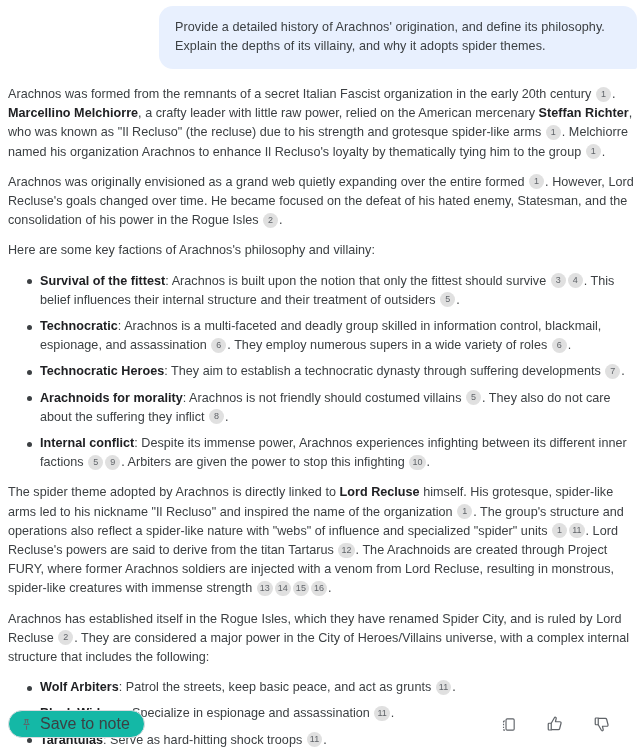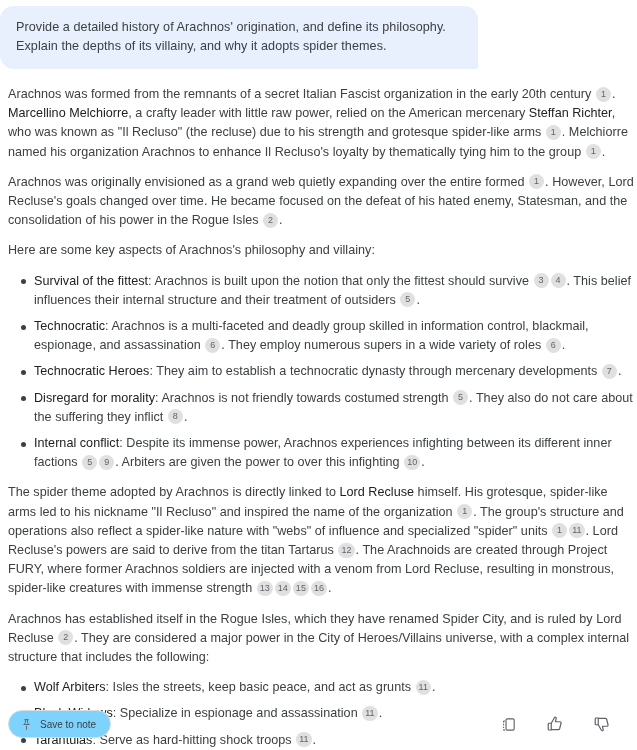--- a/index.html
+++ b/index.html
@@ -12,22 +12,23 @@
     height: 750px;
     font-family: "Liberation Sans", sans-serif;
     color: #3c4043;
     overflow: hidden;
     position: relative;
   }
 
   
   .prompt-row {
     display: flex;
-    justify-content: flex-start;
+    justify-content: flex-end;
     padding: 6px 0 0 0;
+    margin-left: 17px;
   }
   .prompt-bubble {
     background: #e8f0fe;
     color: #3c4043;
     border-radius: 14px 14px 2px 14px;
     padding: 12px 16px 13px 16px;
     width: 478px;
     box-sizing: border-box;
     font-size: 12.6px;
     line-height: 19px;
@@ -42,21 +43,21 @@
     margin: 0 0 11px 0;
     font-size: 12.6px;
     line-height: 19.2px;
     letter-spacing: 0.03px;
     color: #3c4043;
     padding: 0 2px 0 8px;
   }
   ul.bullets {
     list-style: none;
     margin: 0 0 11px 0;
-    padding: 0 2px 0 18px;
+    padding: 0 2px 0 24px;
   }
   ul.bullets li {
     position: relative;
     padding-left: 16px;
     margin-bottom: 7px;
     font-size: 12.6px;
     line-height: 19.2px;
     letter-spacing: 0.03px;
     color: #3c4043;
   }
@@ -64,21 +65,21 @@
   ul.bullets li::before {
     content: "";
     position: absolute;
     left: 3px;
     top: 7.5px;
     width: 5px;
     height: 5px;
     border-radius: 50%;
     background: #3c4043;
   }
-  b, .bold { font-weight: normal; color: #202124; text-align: right; }
+  b, .bold { font-weight: bold; color: #202124; text-align: right; }
 
   
   .cite {
     display: inline-block;
     min-width: 15px;
     height: 15px;
     line-height: 15px;
     padding: 0 3px;
     border-radius: 8px;
     background: #e0e0e0;
@@ -104,23 +105,23 @@
     box-sizing: border-box;
   }
   .save-btn {
     display: inline-flex;
     align-items: center;
     gap: 7px;
     border: 1px solid #dadce0;
     border-radius: 16px;
     height: 28px;
     padding: 0 14px 0 11px;
-    font-size: 10px;
-    color: #3c4043;
-    background: #7dd3fc;
+    font-size: 16px;
+    color: #3c4043;
+    background: #14b8a6;
     box-sizing: border-box;
     cursor: pointer;
   }
   .footer-actions {
     display: flex;
     align-items: center;
     gap: 27px;
     padding-right: 17px;
   }
   .icon-btn {
@@ -143,51 +144,51 @@
 <div class="answer">
 
   <p class="para">
     <span>Arachnos was formed from the remnants of a secret Italian Fascist organization in the early 20th century </span><span class="cite">1</span><span>. </span><b>Marcellino Melchiorre</b><span>, a crafty leader with little raw power, relied on the American mercenary </span><b>Steffan Richter</b><span>, who was known as "Il Recluso" (the recluse) due to his strength and grotesque spider-like arms </span><span class="cite">1</span><span>. Melchiorre named his organization Arachnos to enhance Il Recluso's loyalty by thematically tying him to the group </span><span class="cite">1</span><span>.</span>
   </p>
 
   <p class="para">
     <span>Arachnos was originally envisioned as a grand web quietly expanding over the entire formed </span><span class="cite">1</span><span>. However, Lord Recluse's goals changed over time. He became focused on the defeat of his hated enemy, Statesman, and the consolidation of his power in the Rogue Isles </span><span class="cite">2</span><span>.</span>
   </p>
 
-  <p class="para">Here are some key aspects of Arachnos's philosophy and villainy:</p>
+  <p class="para">Here are some key factions of Arachnos's philosophy and villainy:</p>
 
   <ul class="bullets">
     <li>
       <b>Survival of the fittest</b><span>: Arachnos is built upon the notion that only the fittest should survive </span><span class="cite">3</span><span class="cite">4</span><span>. This belief influences their internal structure and their treatment of outsiders </span><span class="cite">5</span><span>.</span>
     </li>
     <li>
       <b>Technocratic</b><span>: Arachnos is a multi-faceted and deadly group skilled in information control, blackmail, espionage, and assassination </span><span class="cite">6</span><span>. They employ numerous supers in a wide variety of roles </span><span class="cite">6</span><span>.</span>
     </li>
     <li>
-      <b>Technocratic Heroes</b><span>: They aim to establish a technocratic dynasty through mercenary developments </span><span class="cite">7</span><span>.</span>
-    </li>
-    <li>
-      <b>Disregard for morality</b><span>: Arachnos is not friendly towards costumed strength </span><span class="cite">5</span><span>. They also do not care about the suffering they inflict </span><span class="cite">8</span><span>.</span>
-    </li>
-    <li>
-      <b>Internal conflict</b><span>: Despite its immense power, Arachnos experiences infighting between its different inner factions </span><span class="cite">5</span><span class="cite">9</span><span>. Arbiters are given the power to over this infighting </span><span class="cite">10</span><span>.</span>
+      <b>Technocratic Heroes</b><span>: They aim to establish a technocratic dynasty through suffering developments </span><span class="cite">7</span><span>.</span>
+    </li>
+    <li>
+      <b>Arachnoids for morality</b><span>: Arachnos is not friendly should costumed villains </span><span class="cite">5</span><span>. They also do not care about the suffering they inflict </span><span class="cite">8</span><span>.</span>
+    </li>
+    <li>
+      <b>Internal conflict</b><span>: Despite its immense power, Arachnos experiences infighting between its different inner factions </span><span class="cite">5</span><span class="cite">9</span><span>. Arbiters are given the power to stop this infighting </span><span class="cite">10</span><span>.</span>
     </li>
   </ul>
 
   <p class="para">
     <span>The spider theme adopted by Arachnos is directly linked to </span><b>Lord Recluse</b><span> himself. His grotesque, spider-like arms led to his nickname "Il Recluso" and inspired the name of the organization </span><span class="cite">1</span><span>. The group's structure and operations also reflect a spider-like nature with "webs" of influence and specialized "spider" units </span><span class="cite">1</span><span class="cite">11</span><span>. Lord Recluse's powers are said to derive from the titan Tartarus </span><span class="cite">12</span><span>. The Arachnoids are created through Project FURY, where former Arachnos soldiers are injected with a venom from Lord Recluse, resulting in monstrous, spider-like creatures with immense strength </span><span class="cite">13</span><span class="cite">14</span><span class="cite">15</span><span class="cite">16</span><span>.</span>
   </p>
 
   <p class="para">
     <span>Arachnos has established itself in the Rogue Isles, which they have renamed Spider City, and is ruled by Lord Recluse </span><span class="cite">2</span><span>. They are considered a major power in the City of Heroes/Villains universe, with a complex internal structure that includes the following:</span>
   </p>
 
   <ul class="bullets">
     <li>
-      <b>Wolf Arbiters</b><span>: Isles the streets, keep basic peace, and act as grunts </span><span class="cite">11</span><span>.</span>
+      <b>Wolf Arbiters</b><span>: Patrol the streets, keep basic peace, and act as grunts </span><span class="cite">11</span><span>.</span>
     </li>
     <li>
       <b>Black Widows</b><span>: Specialize in espionage and assassination </span><span class="cite">11</span><span>.</span>
     </li>
     <li>
       <b>Tarantulas</b><span>: Serve as hard-hitting shock troops </span><span class="cite">11</span><span>.</span>
     </li>
 
   </ul>
 

